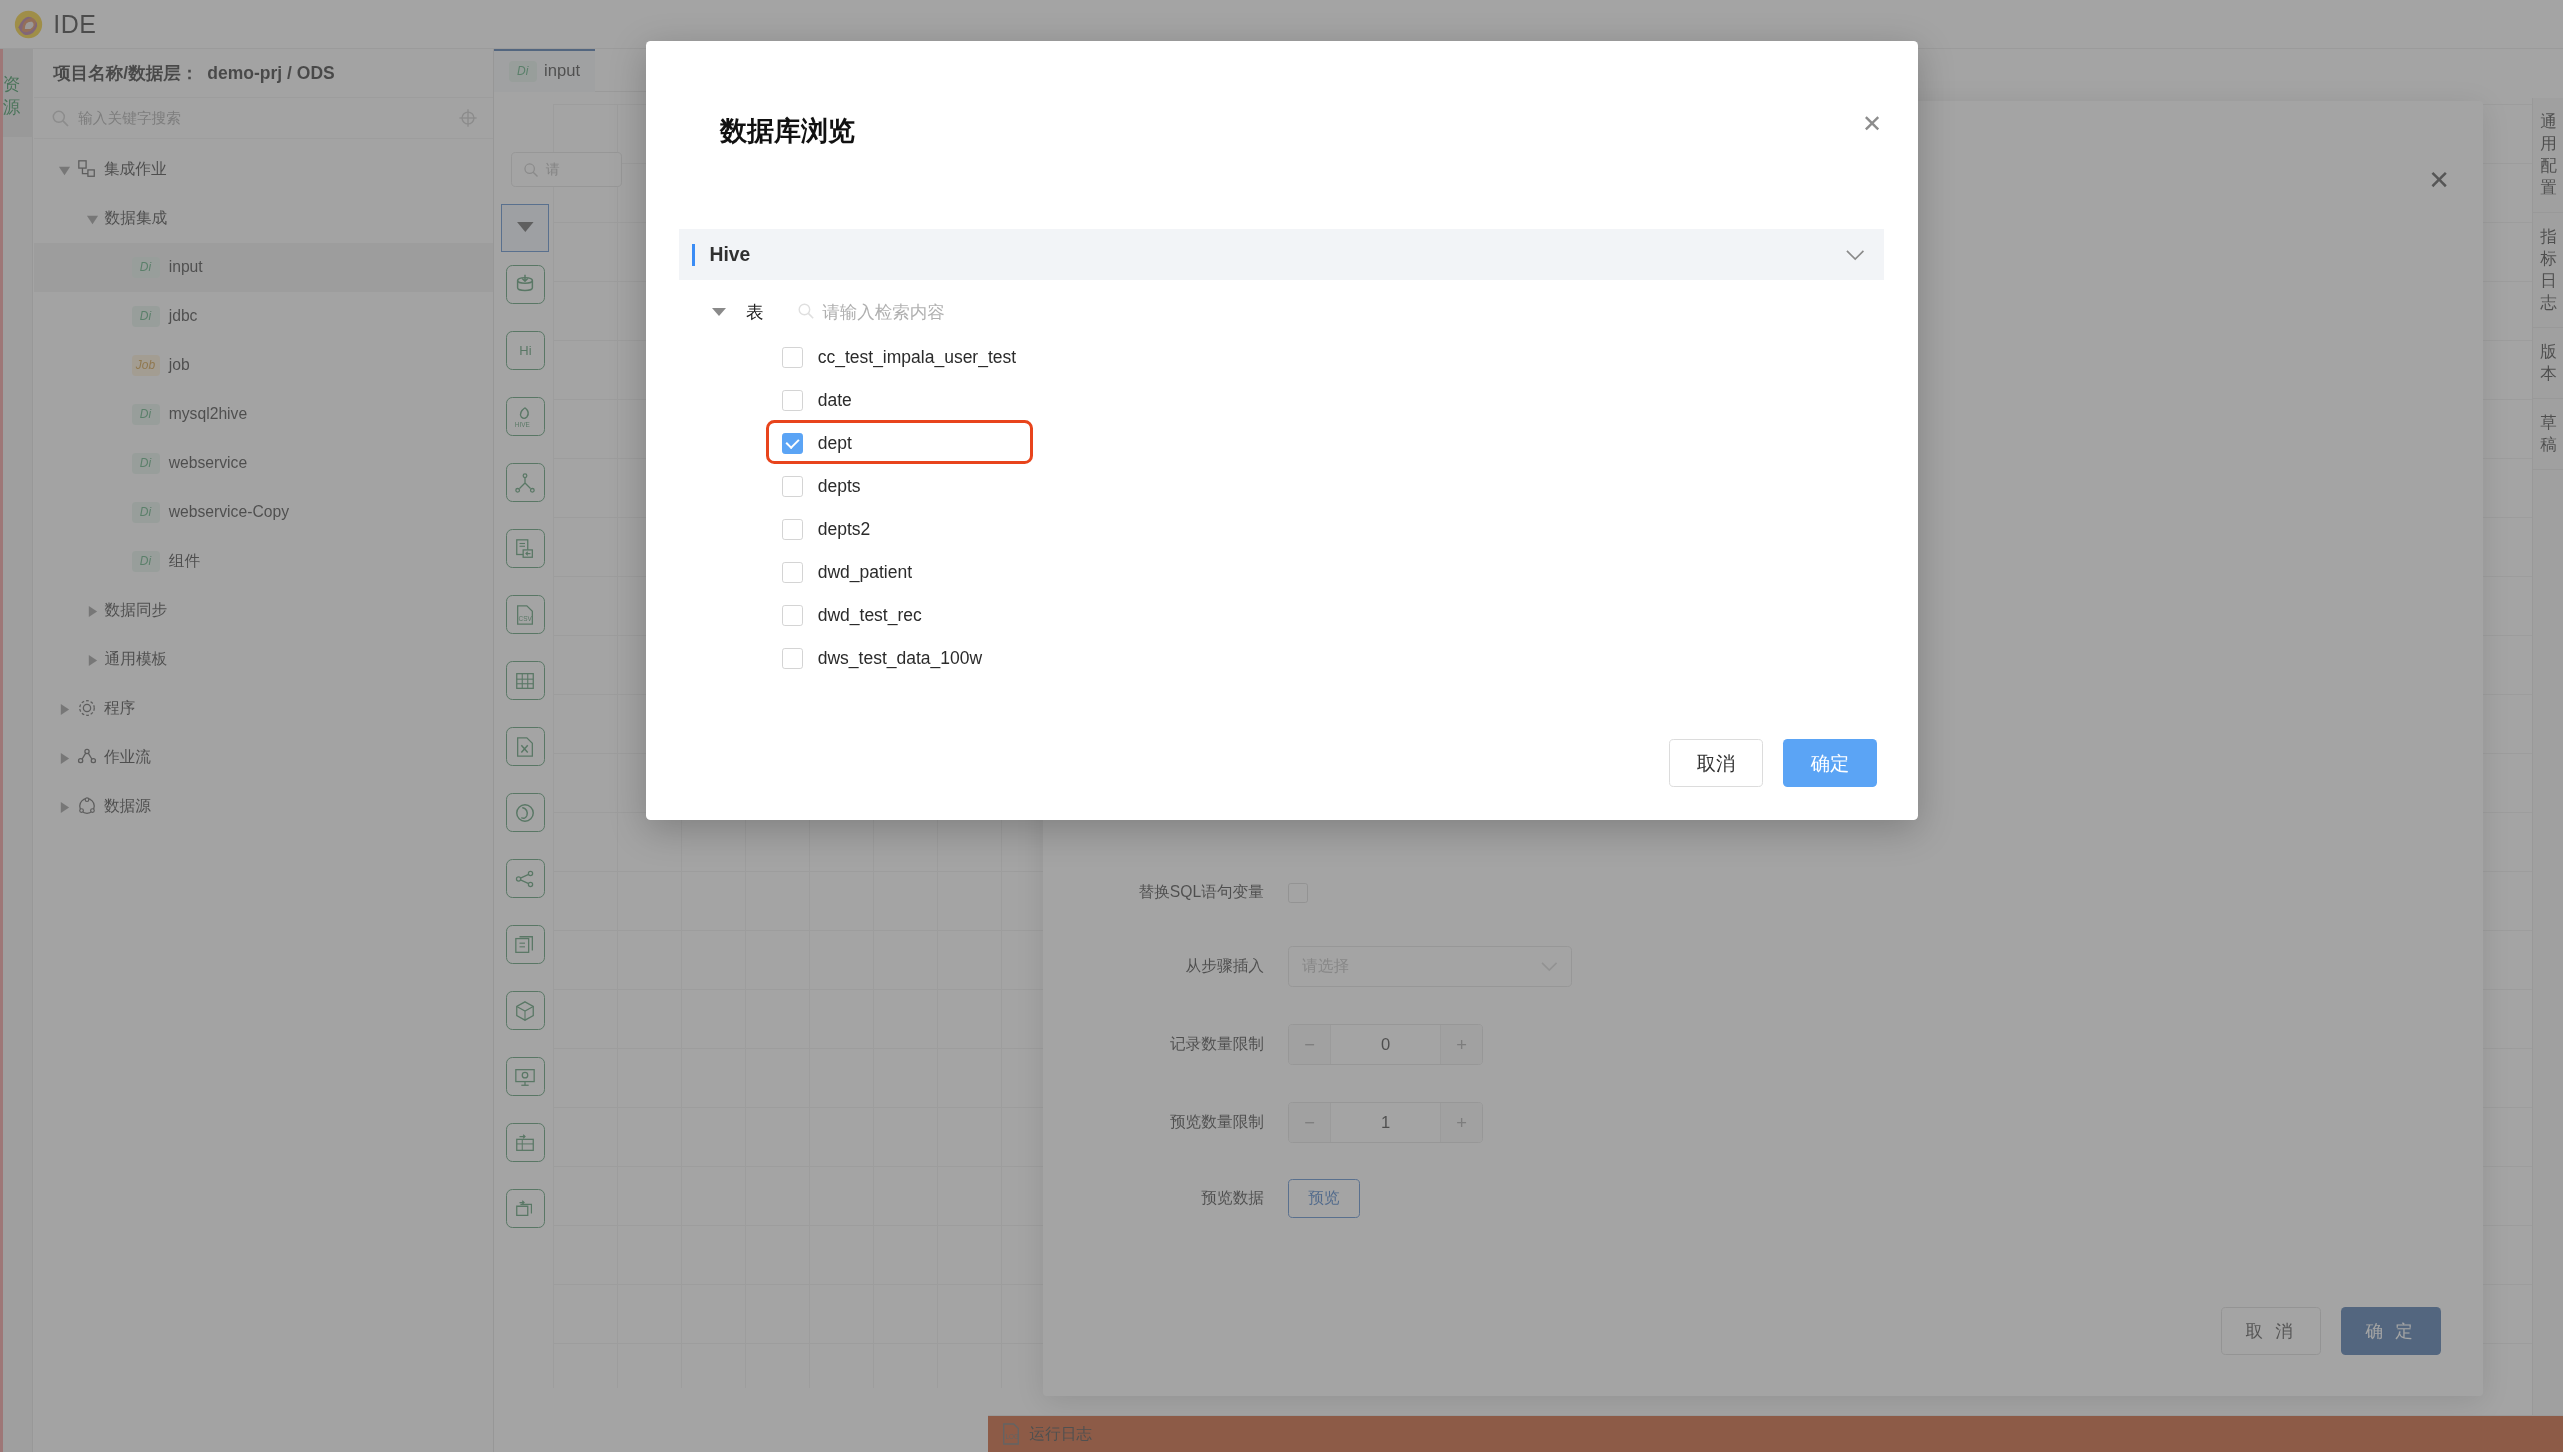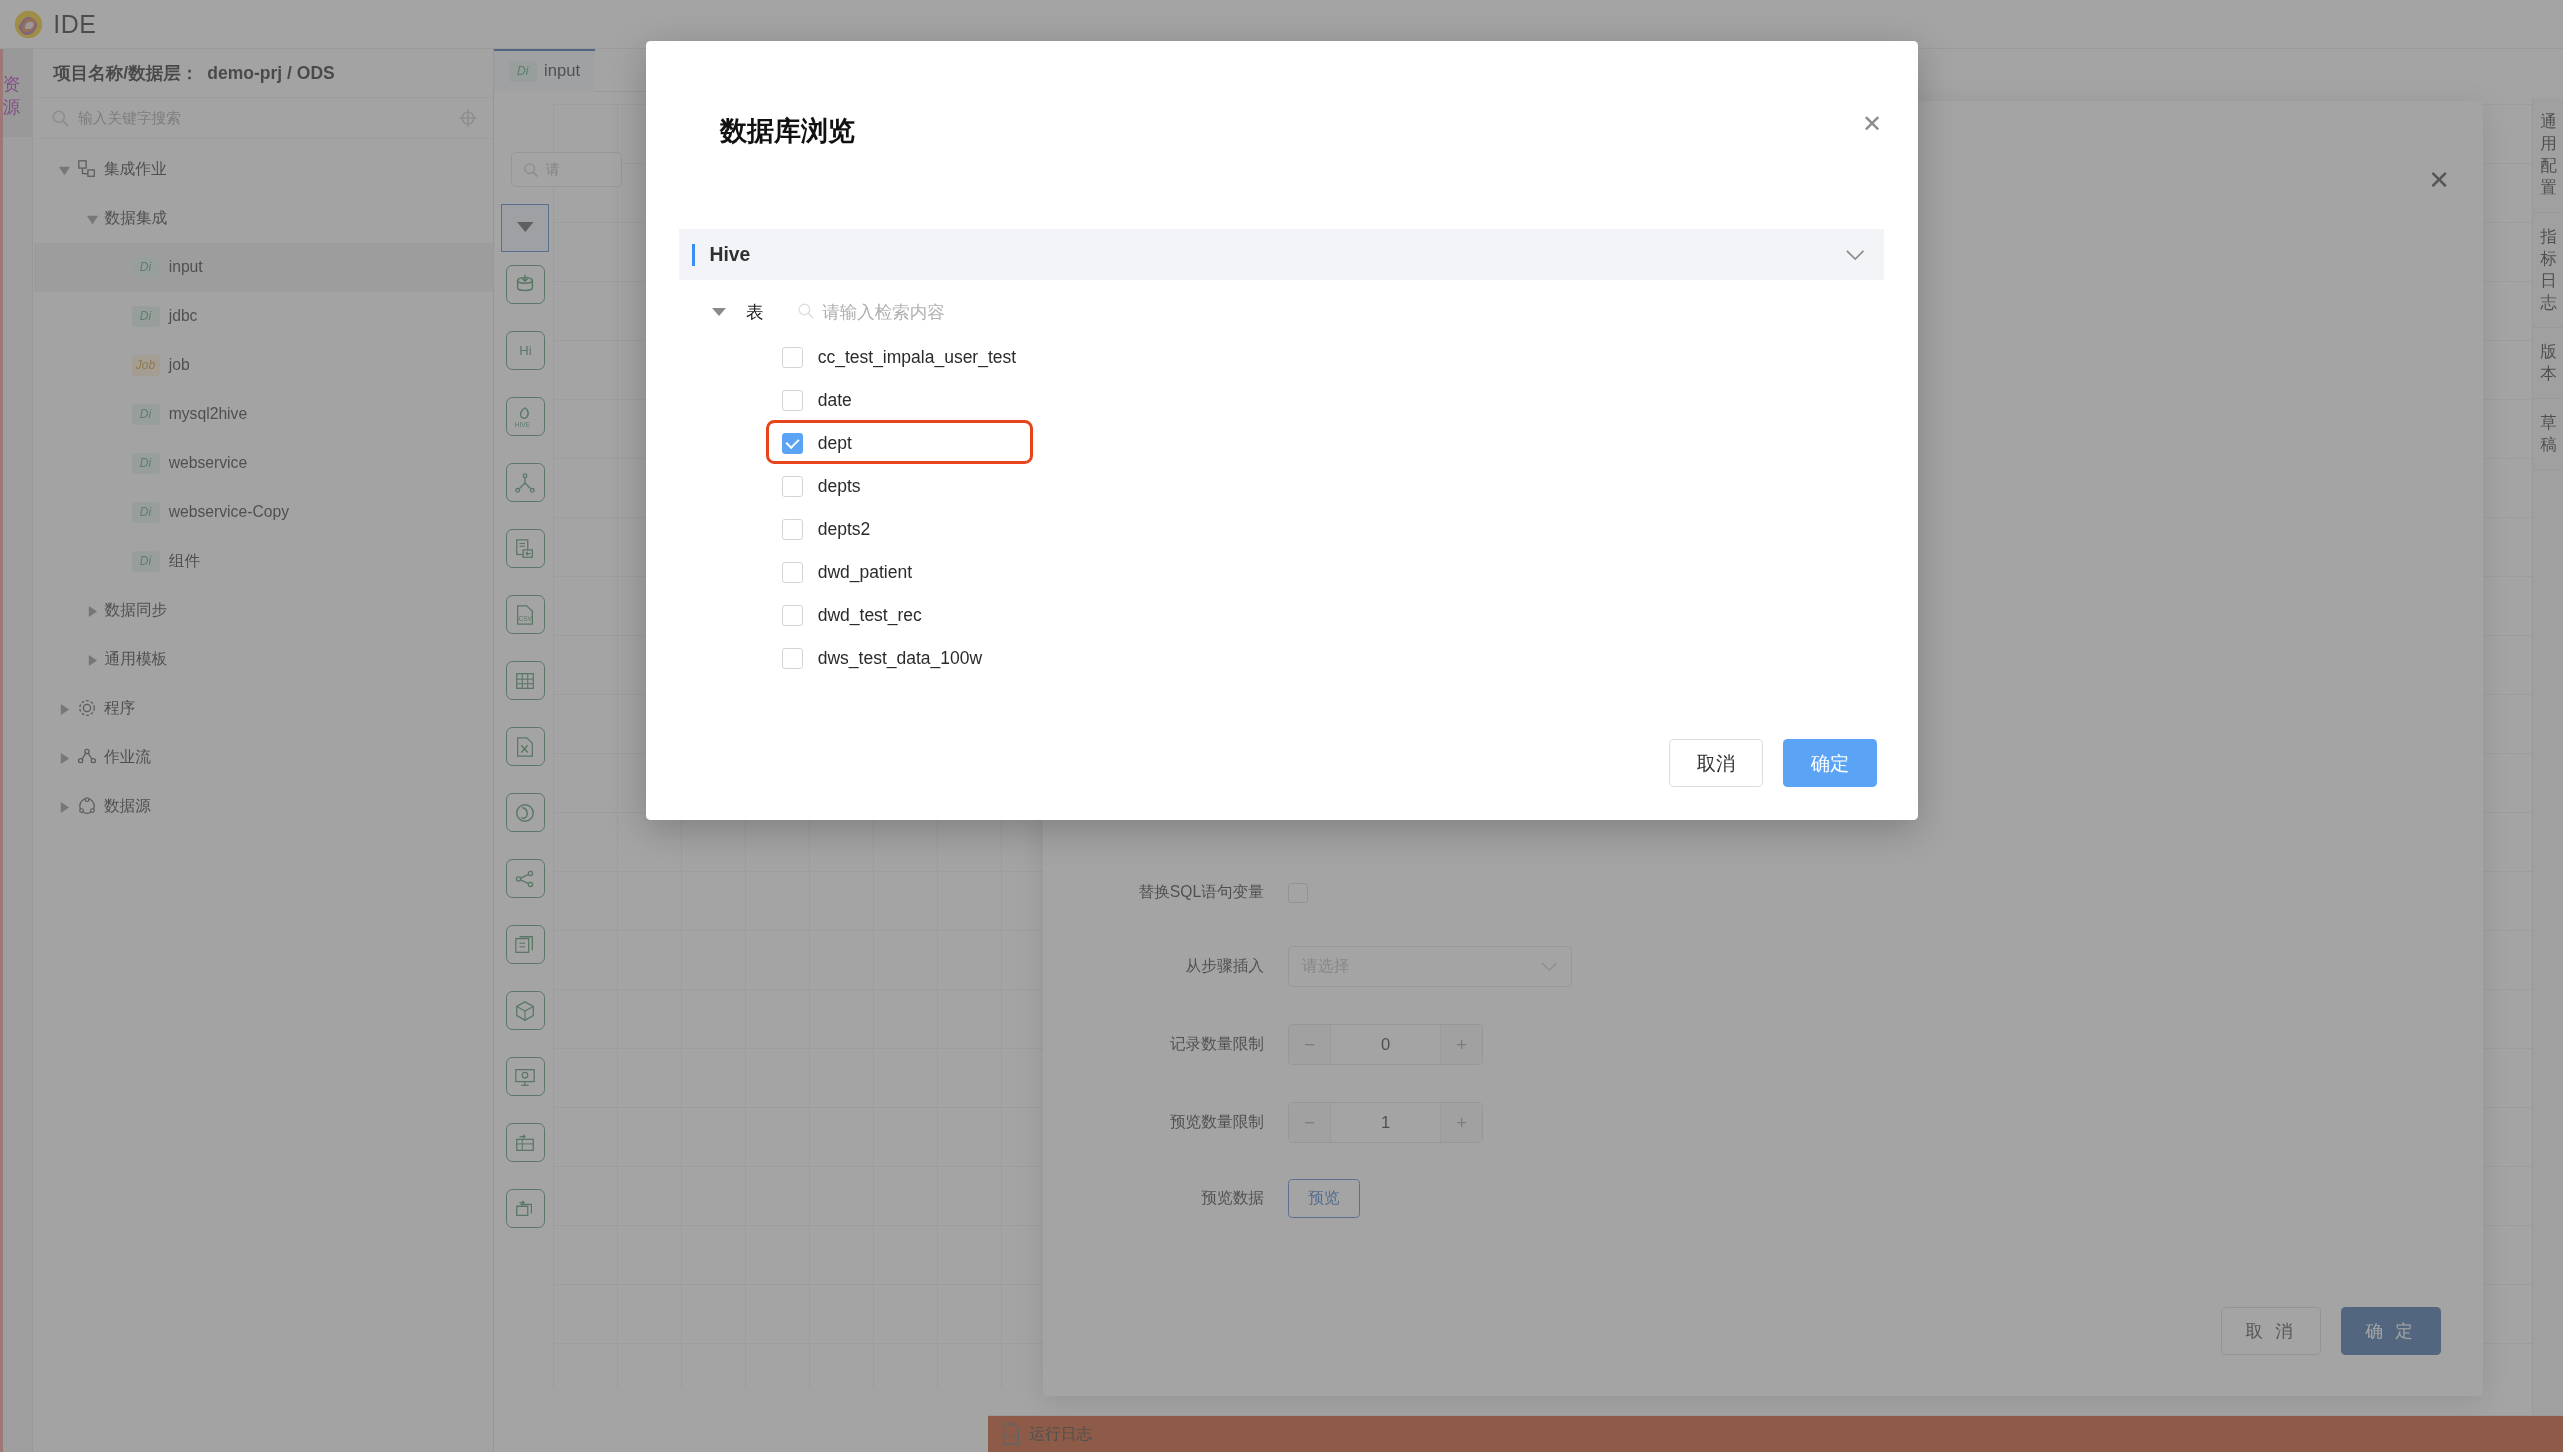--- a/index.html
+++ b/index.html
@@ -24,21 +24,21 @@
   .app-title { font-size: 25px; color: #1a1a1a; letter-spacing: 0.5px; }
 
   
   .left-rail {
     position: absolute; left: 0; top: 49px; width: 33px; height: 1403px;
     background: #f2f2f2; border-right: 0.9px solid #e0e0e0;
   }
   .rail-accent { position: absolute; left: 0; top: 0; width: 2.8px; height: 1403px; background: #f08a8a; }
   .rail-tab {
     position: absolute; left: 2.8px; top: 0; width: 30px; height: 88px;
-    background: #e2e2e2; color: #a21caf; font-size: 17.5px; line-height: 23px;
+    background: #e2e2e2; color: #15803d; font-size: 17.5px; line-height: 23px;
     display: flex; flex-direction: column; align-items: center; justify-content: center;
     padding-top: 5.5px;
   }
 
   
   .res-panel {
     position: absolute; left: 34px; top: 49px; width: 460px; height: 1403px;
     background: #fbfbfb; border-right: 0.9px solid #dcdcdc;
   }
   .res-head {

